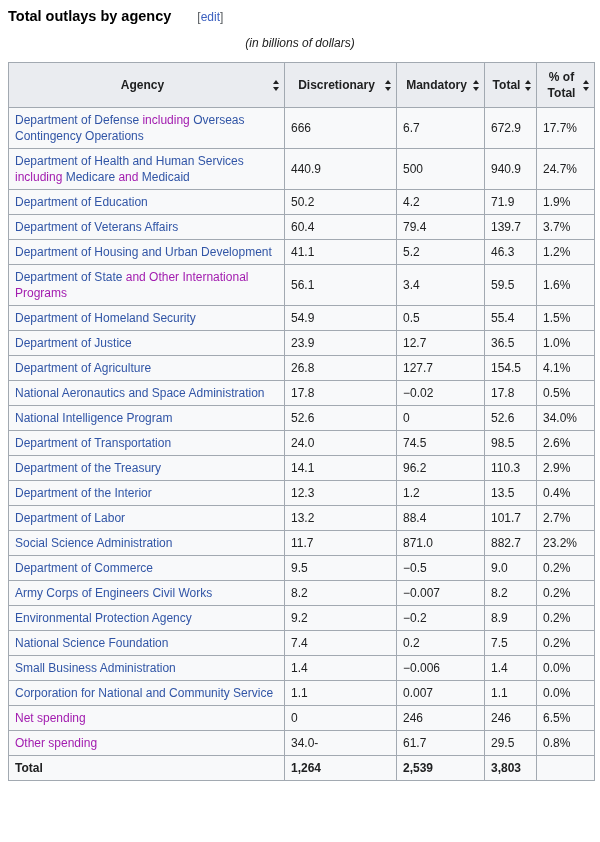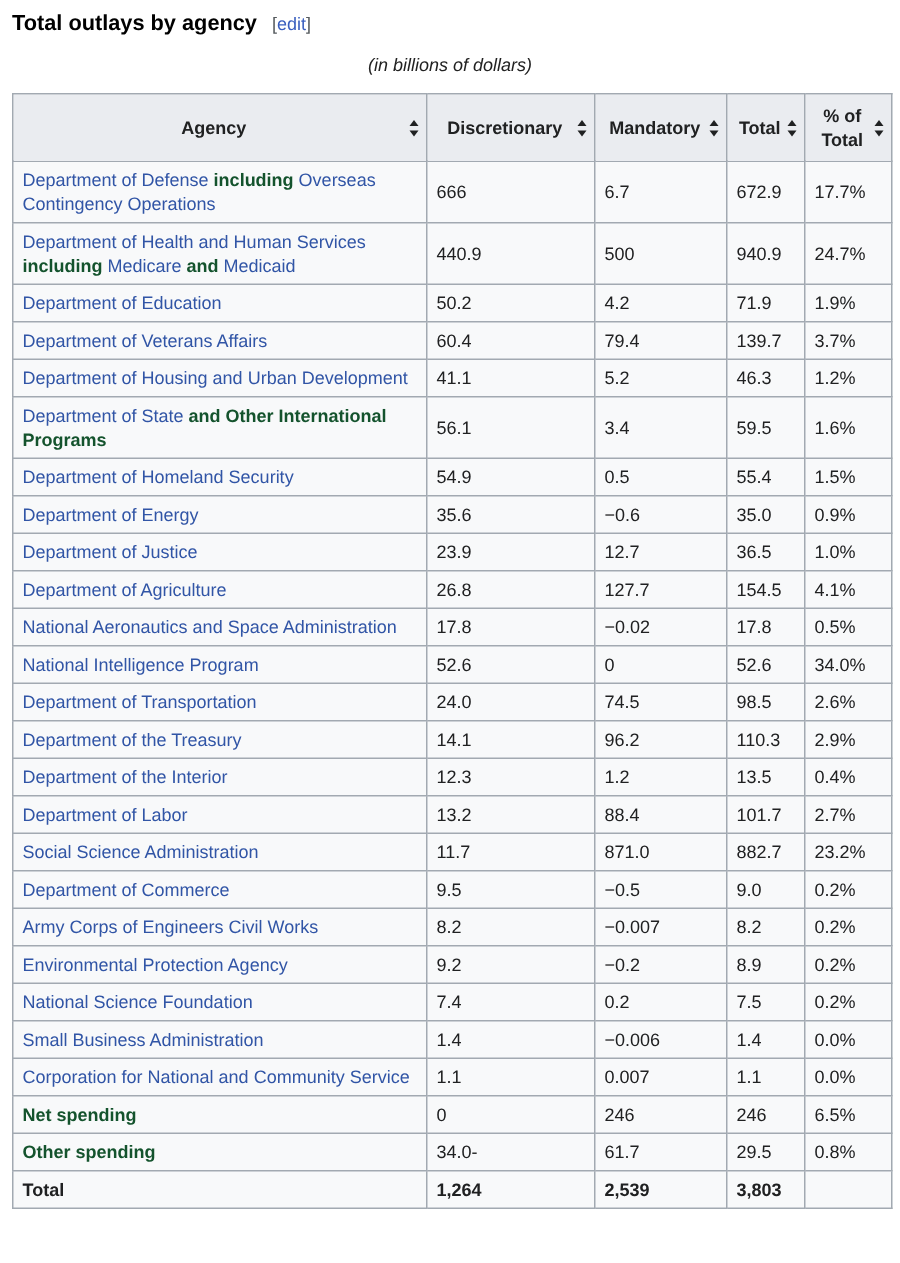--- a/index.html
+++ b/index.html
@@ -5,21 +5,21 @@
   html,body{margin:0;padding:0;background:#ffffff;}
   body{
     width:600px;height:842px;overflow:hidden;
     font-family:"Liberation Sans","DejaVu Sans",sans-serif;
     color:#202122;
     -webkit-font-smoothing:antialiased;
   }
   .page{padding:6px 8px 0 8px;}
   .heading-line{display:flex;align-items:baseline;gap:10px;margin:2px 0 0 0;}
   .section-title{font-size:14.5px;font-weight:bold;color:#000;}
-  .edit-link{font-size:12px;}
+  .edit-link{font-size:12px;margin-left:16px;}
   .edit-bracket{color:#54595d;}
   .edit-label{color:#3a5fbf;text-decoration:none;cursor:pointer;}
   .subtitle{font-style:italic;font-size:12px;color:#222;margin:12px 0 12px 0;text-align:center;}
 
   table.outlays{
     border-collapse:collapse;
     width:586px;
     background:#f8f9fa;
     font-size:12px;
     table-layout:fixed;
@@ -52,21 +52,21 @@
   }
   .sort-icon::before,.sort-icon::after{
     content:"";position:absolute;left:0;
     border-left:3.5px solid transparent;
     border-right:3.5px solid transparent;
   }
   .sort-icon::before{top:0;border-bottom:4.5px solid #202122;}
   .sort-icon::after{bottom:0;border-top:4.5px solid #202122;}
 
   a.wlink{color:#3155a6;text-decoration:none;cursor:pointer;}
-  .plain{color:#14532d;font-weight:bold;}
+  .plain{color:#a21caf;}
   td.num{white-space:nowrap;}
   tr.total-row td{font-weight:bold;}
 </style>
 </head>
 <body>
 
 <div class="page">
 
   <div class="heading-line">
     <span class="section-title">Total outlays by agency</span>
@@ -150,27 +150,20 @@
     <td class="num">3.4</td>
     <td class="num">59.5</td>
     <td class="num">1.6%</td>
   </tr>
         <tr>
     <td><a class="wlink">Department of Homeland Security</a></td>
     <td class="num">54.9</td>
     <td class="num">0.5</td>
     <td class="num">55.4</td>
     <td class="num">1.5%</td>
-  </tr>
-        <tr>
-    <td><a class="wlink">Department of Energy</a></td>
-    <td class="num">35.6</td>
-    <td class="num">−0.6</td>
-    <td class="num">35.0</td>
-    <td class="num">0.9%</td>
   </tr>
         <tr>
     <td><a class="wlink">Department of Justice</a></td>
     <td class="num">23.9</td>
     <td class="num">12.7</td>
     <td class="num">36.5</td>
     <td class="num">1.0%</td>
   </tr>
         <tr>
     <td><a class="wlink">Department of Agriculture</a></td>

